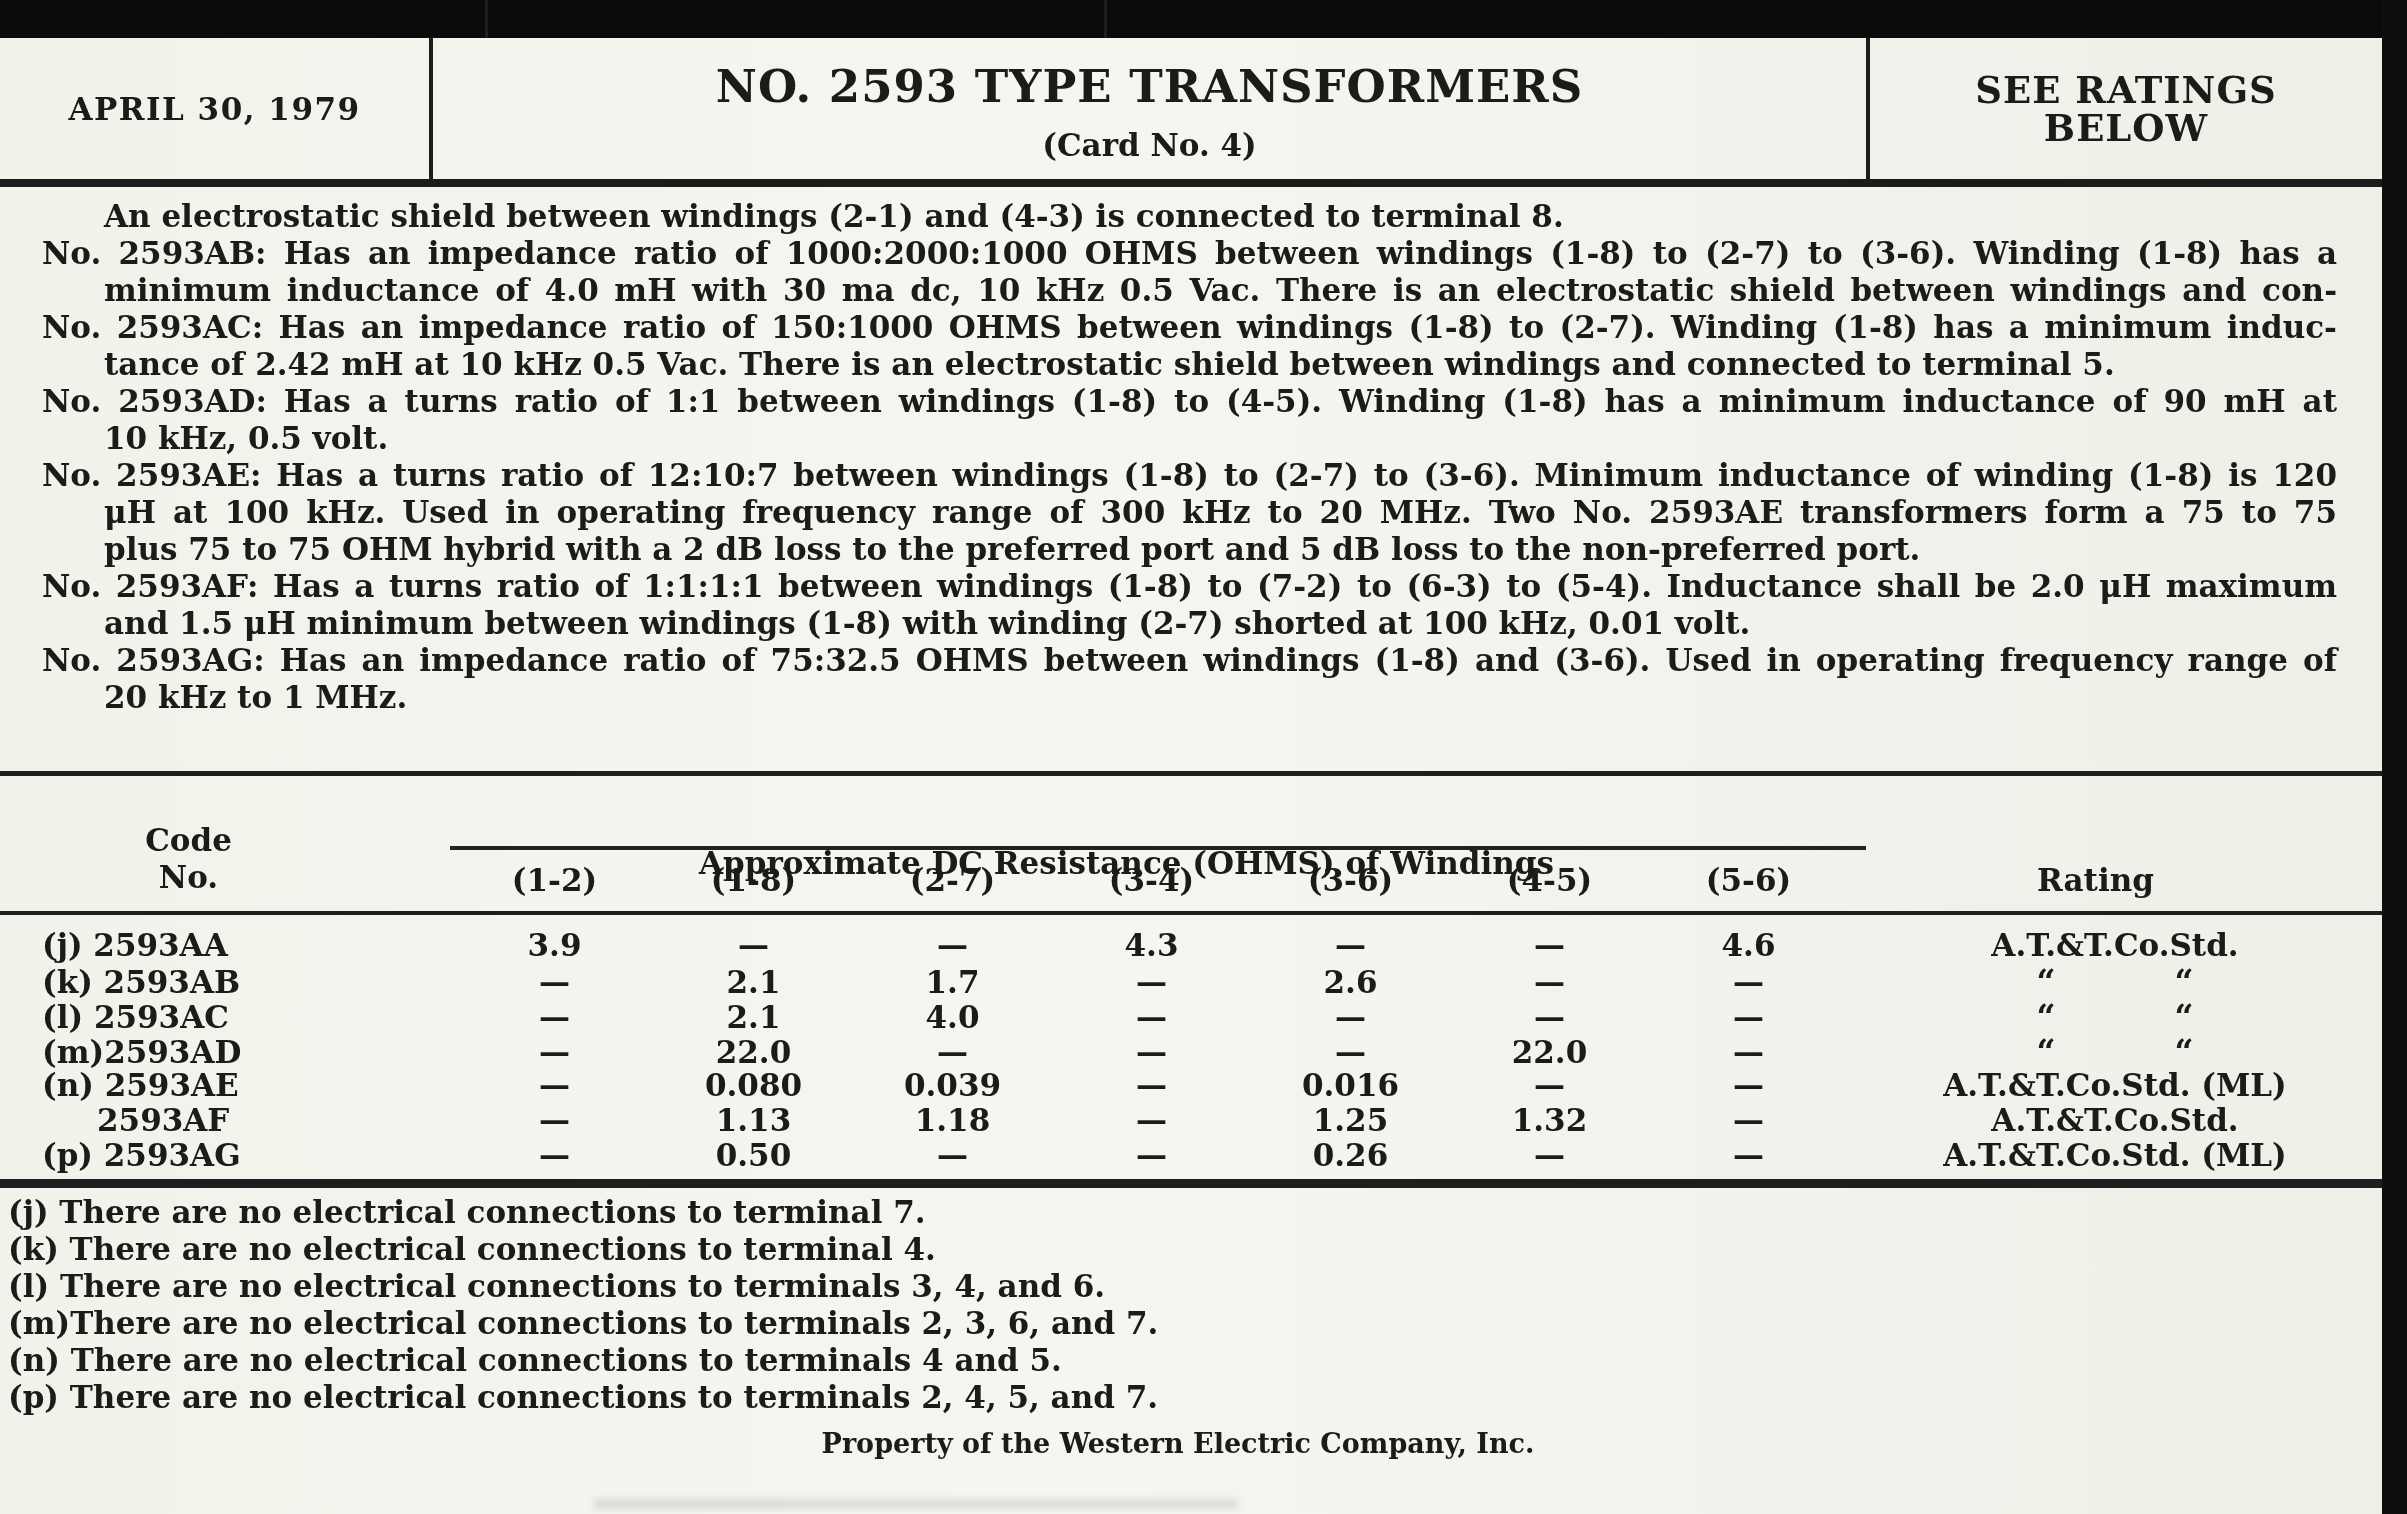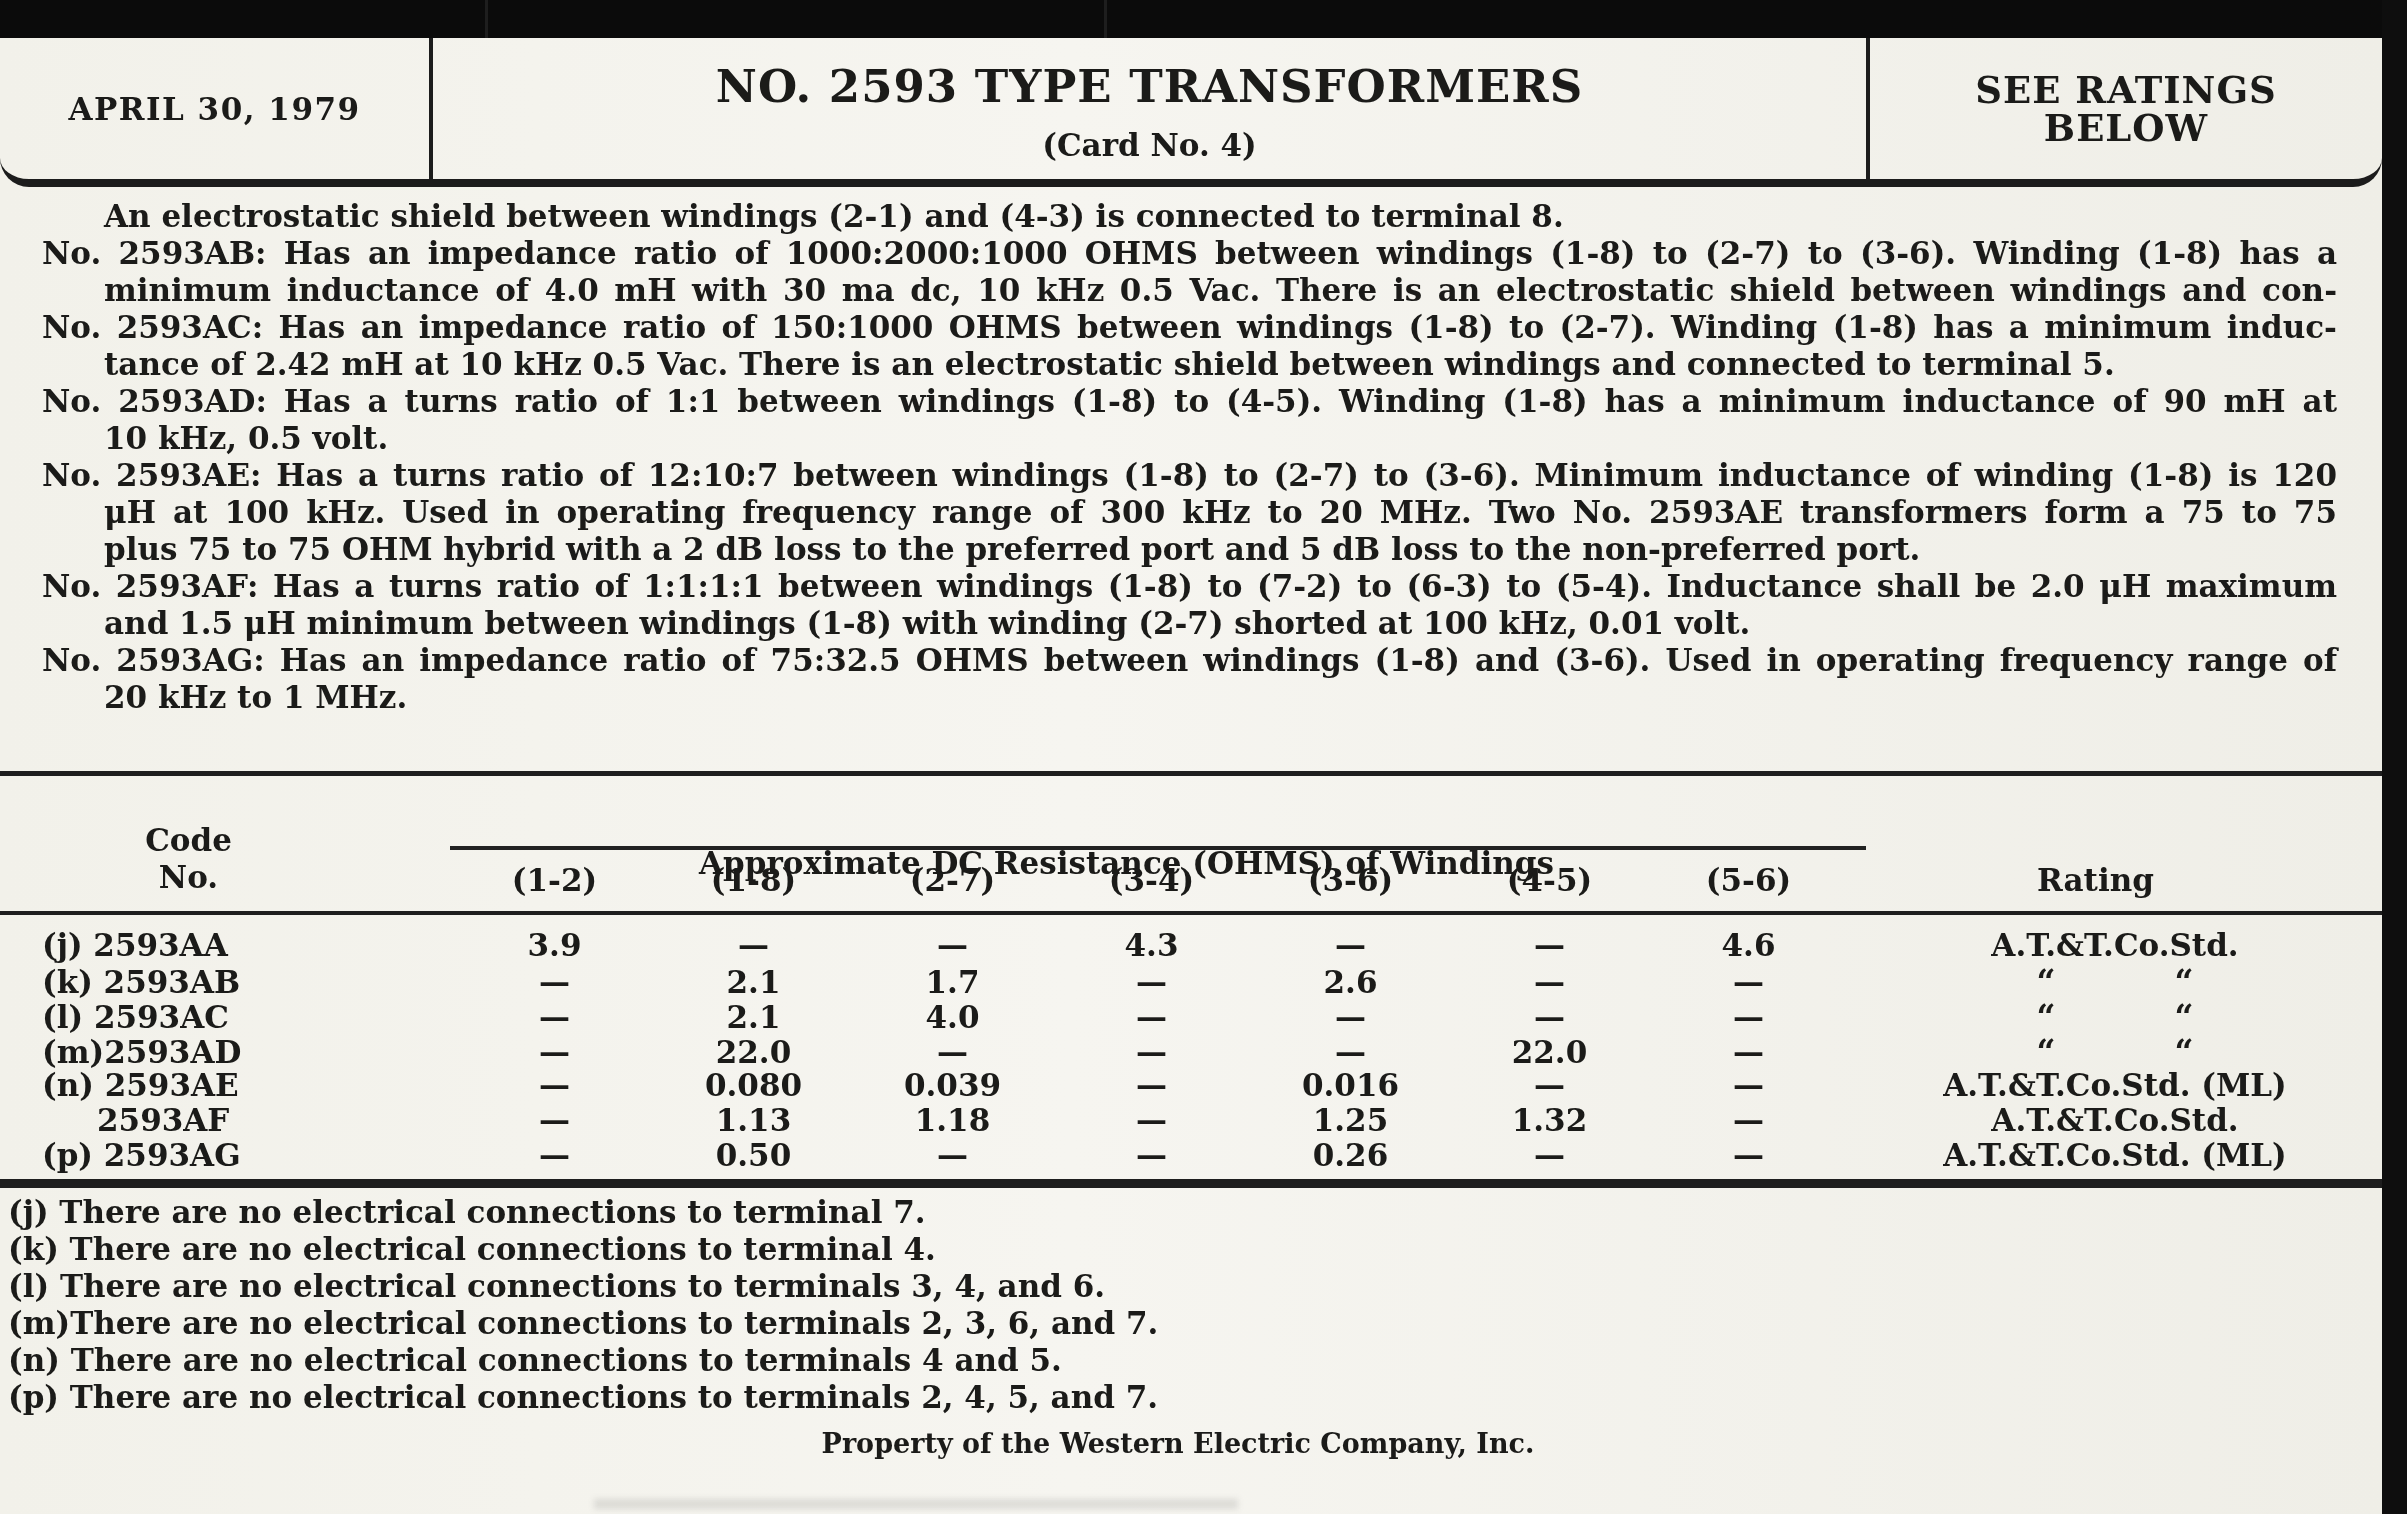--- a/index.html
+++ b/index.html
@@ -10,21 +10,21 @@
   }
   .scan-strip-top{position:absolute;left:0;top:0;width:2408px;height:38px;background:#0b0b0b;}
   .scan-strip-right{position:absolute;right:0;top:0;width:26px;height:1515px;background:#0e0e0e;}
   .streak{position:absolute;top:0;height:38px;width:3px;background:#262626;opacity:.7;}
   .card{
     position:absolute;left:0;top:38px;width:2382px;height:1477px;
     background:linear-gradient(90deg,#f2f1ea 0%,#f6f5f0 45%,#efeee7 100%);
     color:#1b1b19;
   }
   
-  .card-header{position:absolute;left:0;top:0;width:100%;height:141px;border-bottom:8px solid #1c1c1c;display:flex;border-radius:29px;}
+  .card-header{position:absolute;left:0;top:0;width:100%;height:141px;border-bottom:8px solid #1c1c1c;display:flex;}
   .hdr-date{width:429px;border-right:4px solid #1c1c1c;display:flex;align-items:center;justify-content:center;}
   .hdr-center{flex:1;border-right:4px solid #1c1c1c;display:flex;flex-direction:column;align-items:center;}
   .hdr-ratings{width:512px;display:flex;flex-direction:column;align-items:center;justify-content:center;}
   .date-text{font-size:31px;font-weight:bold;letter-spacing:1.5px;}
   .title-text{margin-top:22px;font-size:45px;font-weight:bold;letter-spacing:1px;}
   .subtitle-text{margin-top:14px;font-size:31px;font-weight:bold;}
   .ratings-text{font-size:37px;font-weight:bold;line-height:38px;text-align:center;letter-spacing:1px;}
   
   .descriptions{position:absolute;left:42px;top:160px;width:2295px;font-size:31px;font-weight:bold;line-height:37px;}
   .jl{text-align:justify;text-align-last:justify;white-space:normal;}

